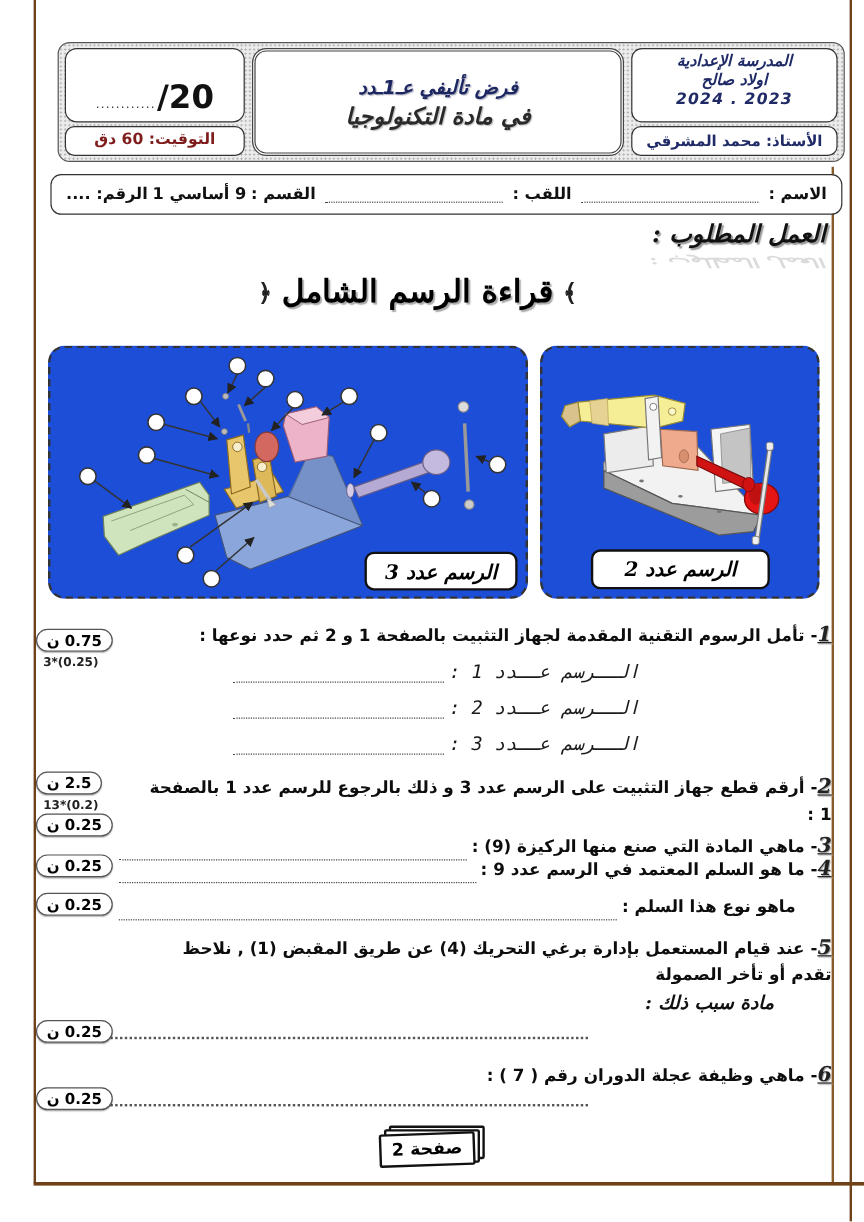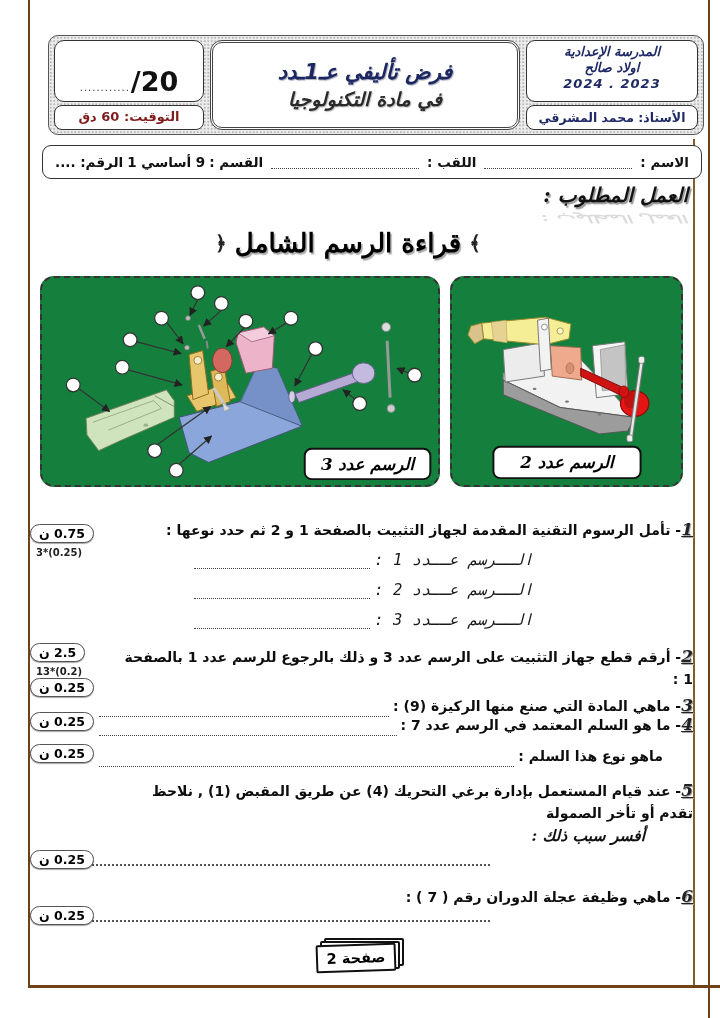--- a/index.html
+++ b/index.html
@@ -26,21 +26,21 @@
   .school-box { flex:1; background:#fff; border:1px solid #333; border-radius:9px;
                 padding:3px 4px 1px; text-align:center; color:#1f2a66; }
   .school-box .ln { font-size:13px; font-weight:bold; font-style:italic; line-height:16px; }
   .school-box .yr { font-size:13px; font-weight:bold; font-style:italic; letter-spacing:1px; }
   .teacher-box { height:25px; background:#fff; border:1px solid #333; border-radius:8px;
                  text-align:center; font-size:12.5px; font-weight:bold; color:#1f2a66;
                  line-height:23px; }
   .h-title-box { flex:1; background:#fff; border:3px double #444; border-radius:12px;
                  display:flex; flex-direction:column; justify-content:center;
                  align-items:center; gap:4px; }
-  .exam-l1 { color:#1c2660; font-weight:bold; font-style:italic; font-size:21px;
+  .exam-l1 { color:#1c2660; font-weight:bold; font-style:italic; font-size:16px;
              text-shadow:1px 1px 1px #aab; }
   .exam-l2 { color:#2a2a2a; font-weight:bold; font-size:19px; font-style:italic;
              text-shadow:1px 1px 1px #bbb; }
   .h-score-col { width:150px; }
   .score-box { flex:1; background:#fff; border:1px solid #333; border-radius:10px;
                display:flex; direction:ltr; align-items:flex-end; justify-content:center;
                padding:2px 6px 6px; gap:1px; }
   .score-dots { font-size:10px; color:#333; letter-spacing:1px; line-height:14px; }
   .score-val  { font-size:27px; font-weight:bold; color:#111; line-height:26px; }
   .timing-box { height:25px; background:#fff; border:1px solid #333; border-radius:8px;
@@ -64,21 +64,21 @@
                      font-weight:bold; font-style:italic; color:#000;
                      font-family:"DejaVu Serif", serif;
                      transform:scaleY(-0.55); opacity:0.14; filter:blur(0.6px); }
   .main-title { position:absolute; left:50%; top:228px; transform:translateX(-50%);
                 margin-left:-12px; display:flex; align-items:center; gap:8px;
                 font-family:"DejaVu Serif", serif; color:#000; }
   .main-title .ttl { font-size:26px; font-weight:bold; text-shadow:1.5px 1.5px 1px #aaa; }
   .main-title .orn { font-size:20px; font-weight:bold; color:#222; }
 
   
-  .figbox { position:absolute; top:276px; height:211px; background:#15803d;
+  .figbox { position:absolute; top:288px; height:211px; background:#1d4ed8;
             border:2.2px dashed #333; border-radius:14px; }
   .figbox-3 { left:40px;  width:400px; }
   .figbox-2 { left:450px; width:233px; }
   .figbox svg { display:block; width:100%; height:100%; }
   .figlabel { font-family:"DejaVu Serif", serif; font-weight:bold; font-style:italic;
               font-size:17px; }
 
   
   .qline { position:absolute; right:27px; left:115px; text-align:right;
            font-size:14px; font-weight:bold; color:#0d0d0d; line-height:22px; }
@@ -342,34 +342,34 @@
   <div class="badge" style="top:643px;">2.5 ن</div>
   <div class="badge-sub" style="top:666px;">13*(0.2)</div>
 
   <div class="qline qflex" style="top:694px; left:95px;text-align:right;">
     <span class="qtext"><span class="qnum">3</span><span>- ماهي المادة التي صنع منها الركيزة (9) :</span></span>
     <span class="leader"></span>
   </div>
   <div class="badge" style="top:678px;">0.25 ن</div>
 
   <div class="qline qflex" style="top:713px; left:95px;">
-    <span class="qtext"><span class="qnum">4</span><span>- ما هو السلم المعتمد في الرسم عدد 7 :</span></span>
+    <span class="qtext"><span class="qnum">4</span><span>- ما هو السلم المعتمد في الرسم عدد 9 :</span></span>
     <span class="leader"></span>
   </div>
   <div class="badge" style="top:712px;">0.25 ن</div>
   <div class="qline qflex" style="top:745px; right:57px; left:95px;">
     <span class="qtext">ماهو نوع هذا السلم :</span>
     <span class="leader"></span>
   </div>
   <div class="badge" style="top:744px;">0.25 ن</div>
 
   <div class="qline" style="top:779px;">
     <span class="qnum">5</span><span>- عند قيام المستعمل بإدارة برغي التحريك (4) عن طريق المقبض (1) , نلاحظ تقدم أو تأخر الصمولة</span>
   </div>
-  <div class="subitalic" style="top:826px;">أفسر سبب ذلك :</div>
+  <div class="subitalic" style="top:826px;">مادة سبب ذلك :</div>
   <div class="dotline" style="top:852px; right:230px; left:75px;"></div>
   <div class="badge" style="top:850px;">0.25 ن</div>
 
   <div class="qline" style="top:885px;">
     <span class="qnum">6</span><span>- ماهي وظيفة عجلة الدوران رقم ( 7 ) :</span>
   </div>
   <div class="dotline" style="top:908px; right:230px; left:75px;"></div>
   <div class="badge" style="top:906px;">0.25 ن</div>
 
   <div class="pagestack">

